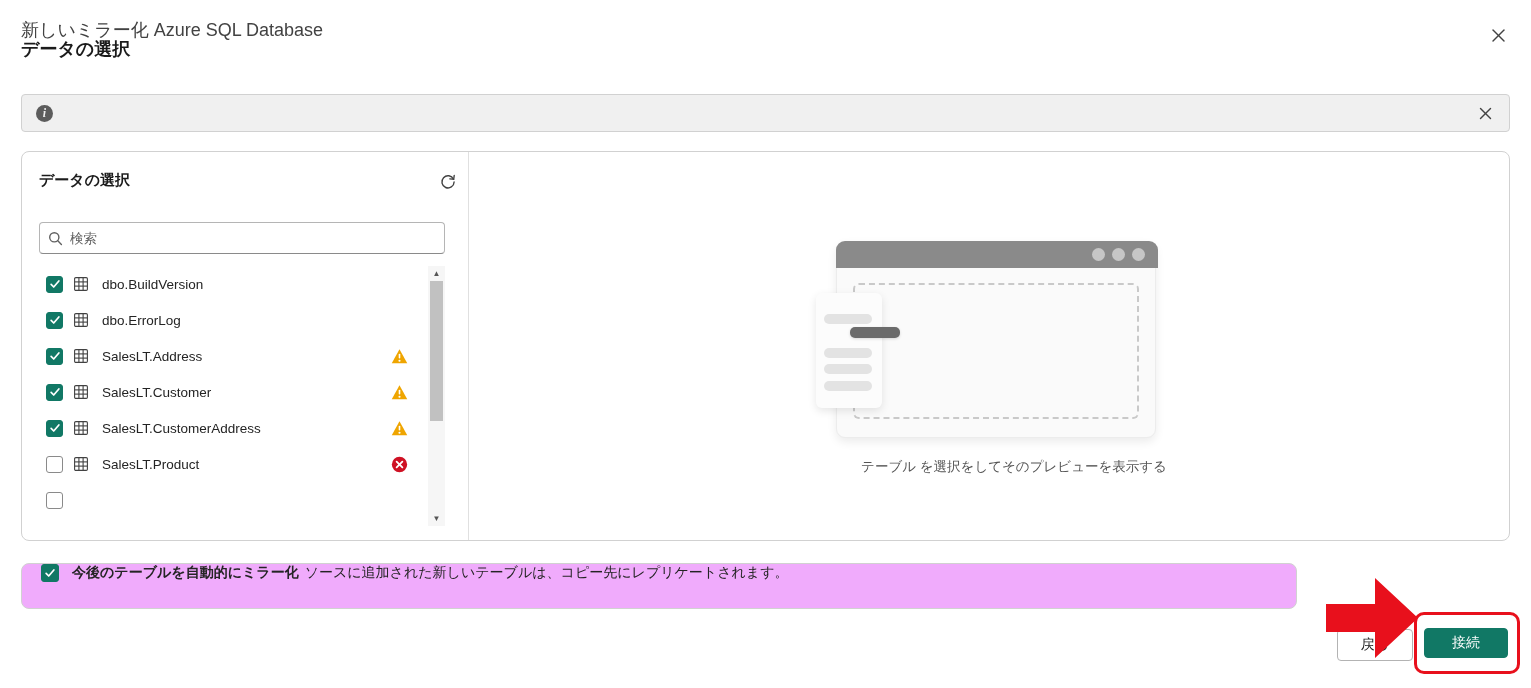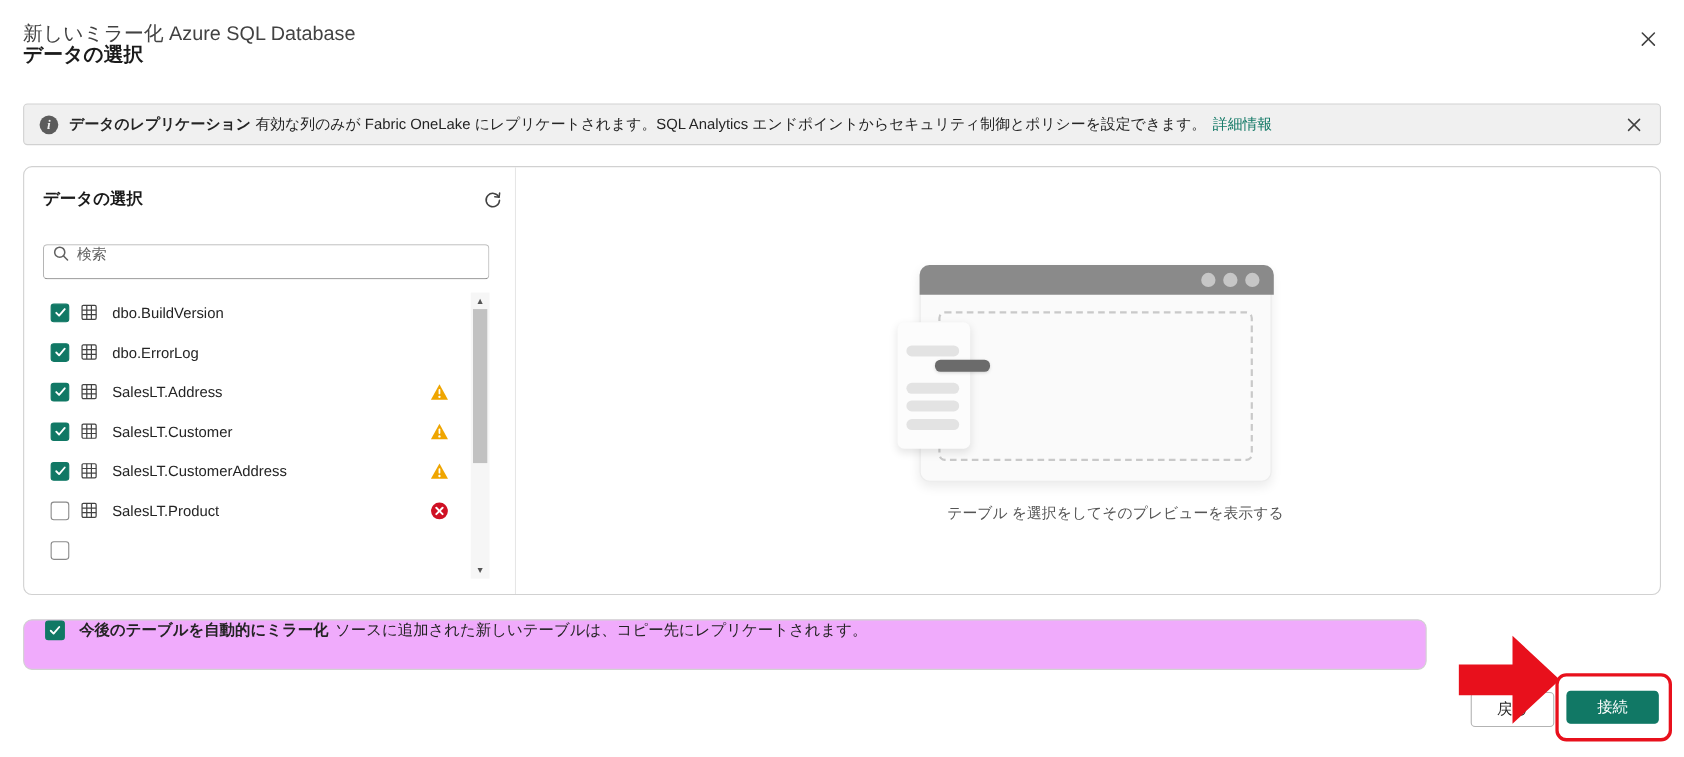--- a/index.html
+++ b/index.html
@@ -30,21 +30,21 @@
   .main-box { position:absolute; left:21px; top:151px; width:1489px; height:390px;
     background:#fff; border:1px solid #d1d1d1; border-radius:8px; }
   .left-panel { position:absolute; left:0; top:0; width:447px; height:388px;
     border-right:1px solid #e0e0e0; border-radius:8px 0 0 8px; overflow:hidden; }
   .lp-title { position:absolute; left:17px; top:19px; font-size:15px; font-weight:bold; color:#1b1b1b; }
   .refresh { position:absolute; left:415px; top:19px; width:22px; height:22px; color:#424242;
     display:flex; align-items:center; justify-content:center; cursor:pointer; }
 
   .search { position:absolute; left:17px; top:70px; width:406px; height:32px;
     border:1px solid #b5b5b5; border-bottom-color:#8a8a8a; border-radius:4px; background:#fff;
-    display:flex; align-items:flex-start; padding:0 8px; }
+    display:flex; align-items:center; padding:0 8px; }
   .search svg { flex:0 0 auto; margin-right:7px; }
   .search input { border:none; outline:none; flex:1; font-size:13.5px; color:#242424;
     font-family:inherit; background:transparent; }
   .search input::placeholder { color:#616161; }
 
   .table-list { position:absolute; left:0; top:114px; width:420px; height:274px; overflow:hidden; }
   .trow { position:relative; height:36px; display:flex; align-items:center; padding-left:24px; cursor:pointer; }
   .trow .lbl { font-size:13.5px; color:#242424; margin-left:13px; }
   .status-ic { position:absolute; left:369px; top:10px; width:17px; height:17px; }
 
@@ -112,23 +112,20 @@
   <div class="dlg-title">データの選択</div>
   <div class="dlg-close">
     <svg class="xicon" width="15" height="15" viewBox="0 0 15 15">
         <line x1="2" y1="2" x2="13" y2="13"></line>
         <line x1="13" y1="2" x2="2" y2="13"></line>
       </svg>
   </div>
 
   <div class="banner">
     <span class="info-ic">i</span>
-    <span>
-      <b>データのレプリケーション</b><span>有効な列のみが Fabric OneLake にレプリケートされます。SQL Analytics エンドポイントからセキュリティ制御とポリシーを設定できます。</span><a class="link">詳細情報</a>
-    </span>
     <span class="banner-close">
       <svg class="xicon" width="13" height="13" viewBox="0 0 13 13">
           <line x1="1.5" y1="1.5" x2="11.5" y2="11.5"></line>
           <line x1="11.5" y1="1.5" x2="1.5" y2="11.5"></line>
         </svg>
     </span>
   </div>
 
   <div class="main-box">
 

